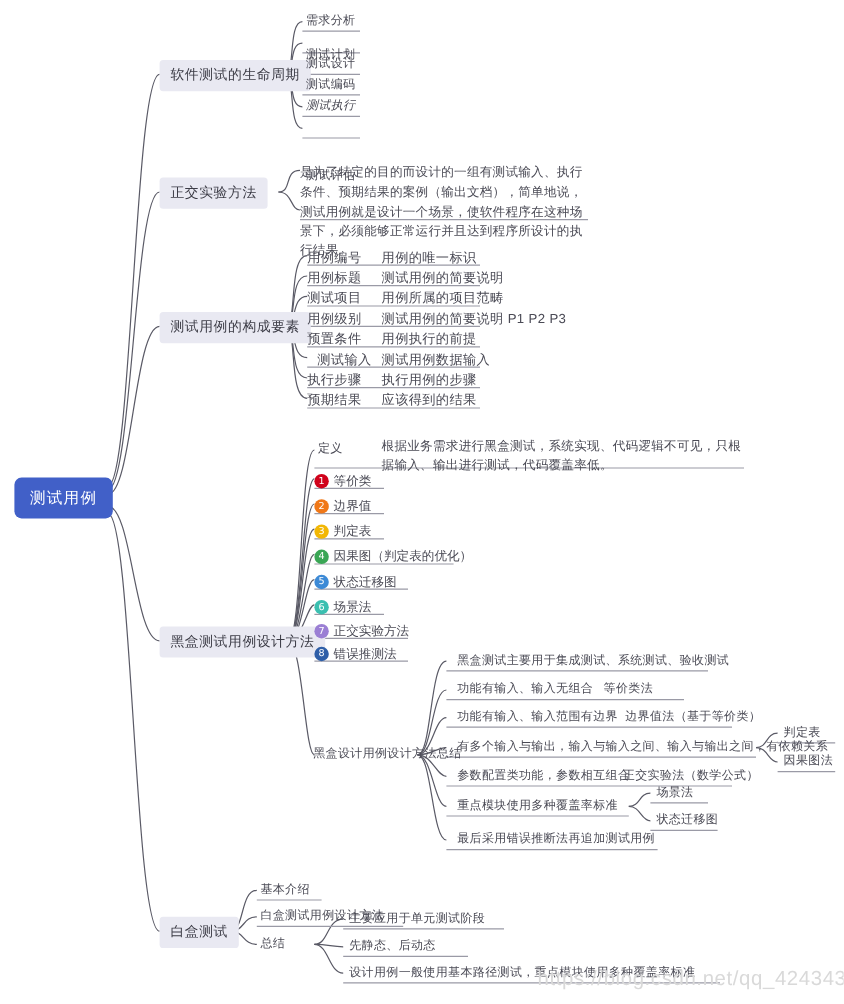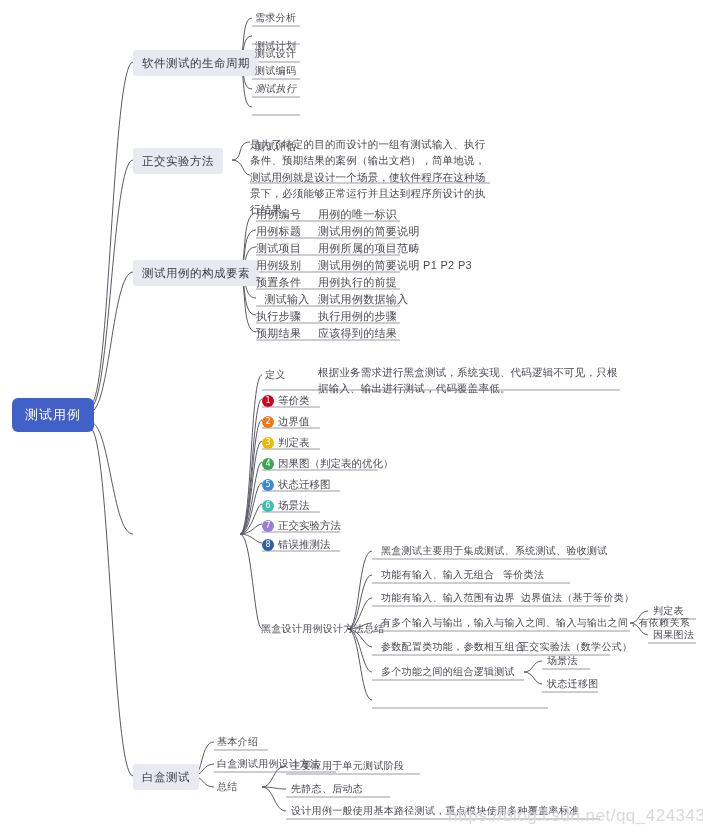--- a/index.html
+++ b/index.html
@@ -202,20 +202,21 @@
   <div class="row2" style="left:256px;top:292px;text-align:center;">
     <span class="k">测试输入</span><span class="v">测试用例数据输入</span>
   </div>
   <div class="row2" style="left:256px;top:309px;">
     <span class="k">执行步骤</span><span class="v">执行用例的步骤</span>
   </div>
   <div class="row2" style="left:256px;top:326px;">
     <span class="k">预期结果</span><span class="v">应该得到的结果</span>
   </div>
 
+  <div class="node lvl1" style="left:133px;top:522px;">黑盒测试用例设计方法</div>
 
   <div class="node leaf" style="left:262px;top:368px;">定义</div>
   <div class="para" style="left:318px;top:364px;width:300px;white-space:normal;">根据业务需求进行黑盒测试，系统实现、代码逻辑不可见，只根据输入、输出进行测试，代码覆盖率低。</div>
 
   <div class="numrow" style="left:262px;top:394px;">
     <span class="badge" style="background:#d0021b">1</span>
     <span>等价类</span>
   </div>
   <div class="numrow" style="left:262px;top:415px;">
     <span class="badge" style="background:#f07818">2</span>
@@ -256,24 +257,25 @@
   <div class="node leaf" style="left:378px;top:591px;">功能有输入、输入范围有边界</div>
   <div class="node leaf" style="left:518px;top:591px;">边界值法（基于等价类）</div>
 
   <div class="node leaf" style="left:378px;top:616px;">有多个输入与输出，输入与输入之间、输入与输出之间，有依赖关系</div>
   <div class="node leaf" style="left:650px;top:604px;">判定表</div>
   <div class="node leaf" style="left:650px;top:628px;">因果图法</div>
 
   <div class="node leaf" style="left:378px;top:640px;">参数配置类功能，参数相互组合</div>
   <div class="node leaf" style="left:516px;top:640px;">正交实验法（数学公式）</div>
 
-  <div class="node leaf" style="left:378px;top:665px;">多个功能之间的组合逻辑测试</div>
+  <div class="node leaf" style="left:378px;top:665px;">重点模块使用多种覆盖率标准</div>
   <div class="node leaf" style="left:544px;top:654px;">场景法</div>
   <div class="node leaf" style="left:544px;top:677px;">状态迁移图</div>
 
+  <div class="node leaf" style="left:378px;top:693px;">最后采用错误推断法再追加测试用例</div>
 
   <div class="node lvl1" style="left:133px;top:764px;">白盒测试</div>
   <div class="node leaf" style="left:214px;top:735px;">基本介绍</div>
   <div class="node leaf" style="left:214px;top:757px;">白盒测试用例设计方法</div>
   <div class="node leaf" style="left:214px;top:780px;">总结</div>
 
   <div class="node leaf" style="left:288px;top:759px;">主要应用于单元测试阶段</div>
   <div class="node leaf" style="left:288px;top:782px;">先静态、后动态</div>
   <div class="node leaf" style="left:288px;top:804px;">设计用例一般使用基本路径测试，重点模块使用多种覆盖率标准</div>
 

